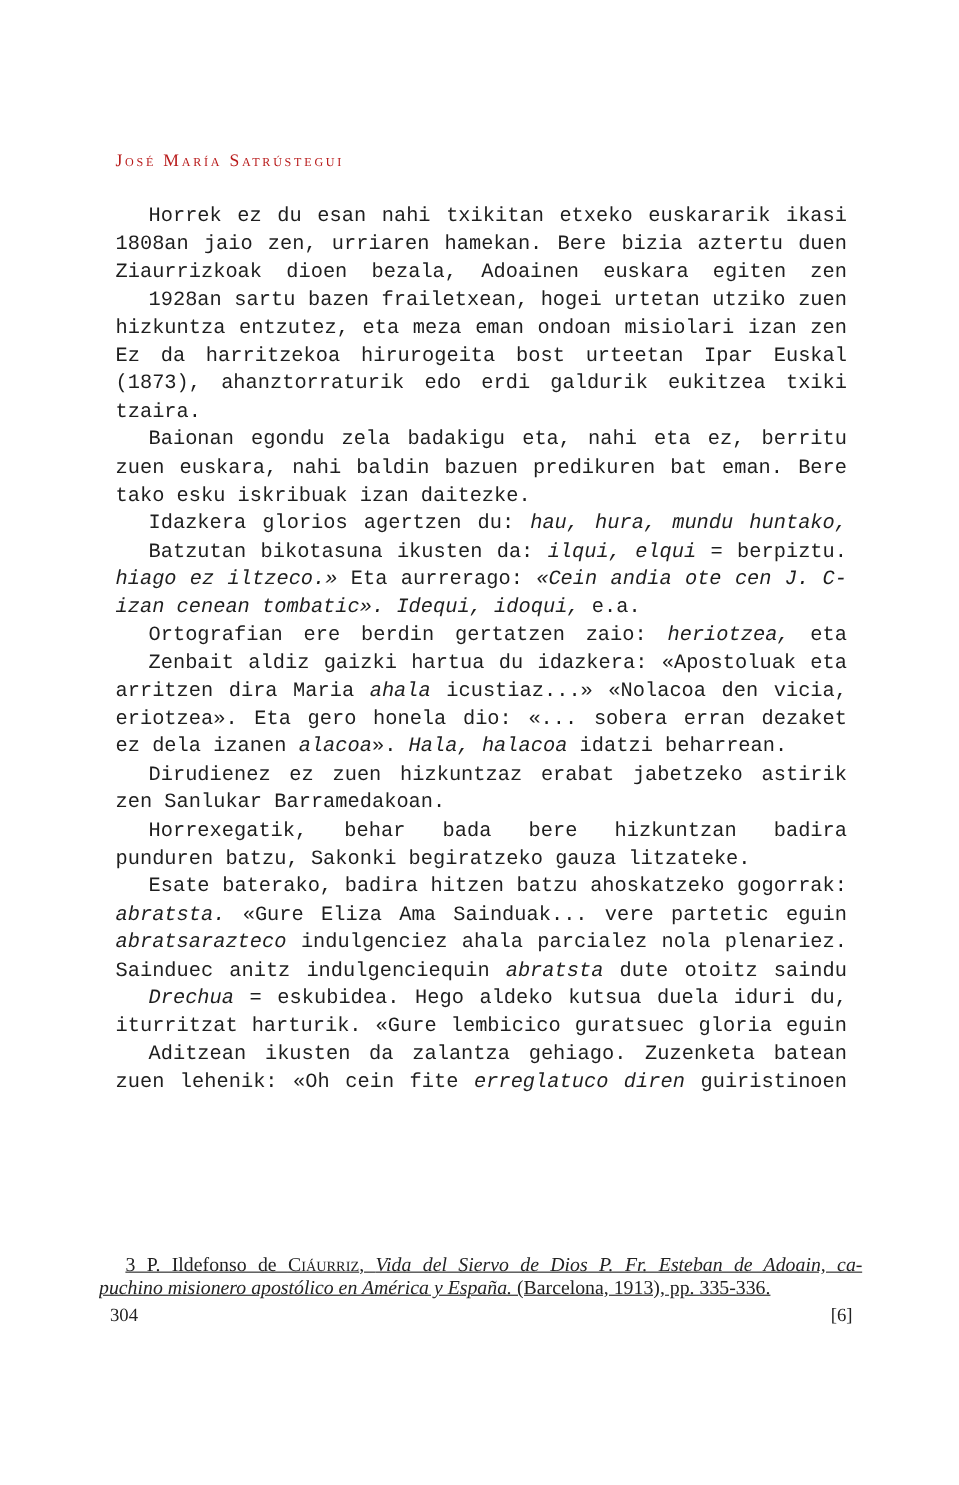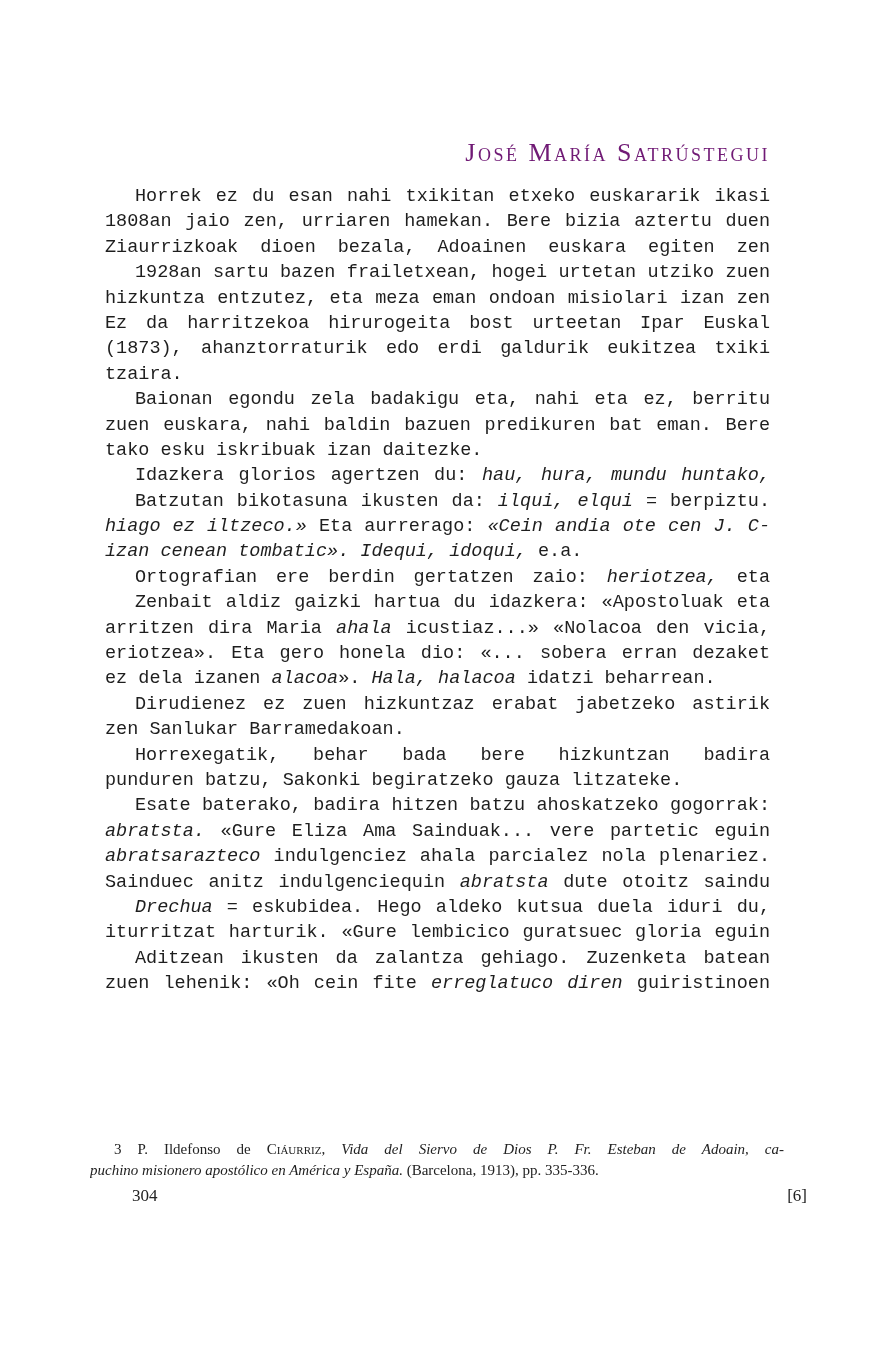--- a/index.html
+++ b/index.html
@@ -14,25 +14,25 @@
     height: 1350px;
     background: #ffffff;
     color: #1c1c1c;
     overflow: hidden;
   }
   .title {
     position: absolute;
     left: 105px;
     top: 138px;
     width: 665px;
-    text-align: right;
+    text-align: left;
     font-variant: small-caps;
-    font-size: 26px;
+    font-size: 16px;
     letter-spacing: 2.5px;
-    color: #701a75;
+    color: #b91c1c;
   }
   .body-text {
     position: absolute;
     left: 105px;
     top: 184px;
     width: 665px;
     font-size: 18.5px;
     line-height: 25.4px;
     color: #1e1e1e;
   }
@@ -48,23 +48,24 @@
     text-align-last: left;
   }
   .bline.indent {
     text-indent: 30px;
   }
   .footnote {
     position: absolute;
     left: 90px;
     top: 1139px;
     width: 694px;
-    font-size: 15px;
+    font-size: 18px;
     line-height: 21px;
     color: #222;
+    text-decoration: underline;
   }
   .fline {
     text-align: justify;
     text-align-last: justify;
     height: 21px;
     overflow: hidden;
   }
   .fline.last { text-align-last: left; }
   .fline.indent { text-indent: 24px; }
   .it { font-style: italic; margin-top: 28px; }
@@ -76,21 +77,20 @@
   }
   .footer {
     position: absolute;
     left: 100px;
     top: 1186px;
     width: 675px;
     display: flex;
     justify-content: space-between;
     font-size: 17px;
     color: #222;
-    margin-left: 32px;
   }
 </style>
 </head>
 <body>
 
 <div class="page">
 
   <div class="title">José María Satrústegui</div>
 
   <div class="body-text">

